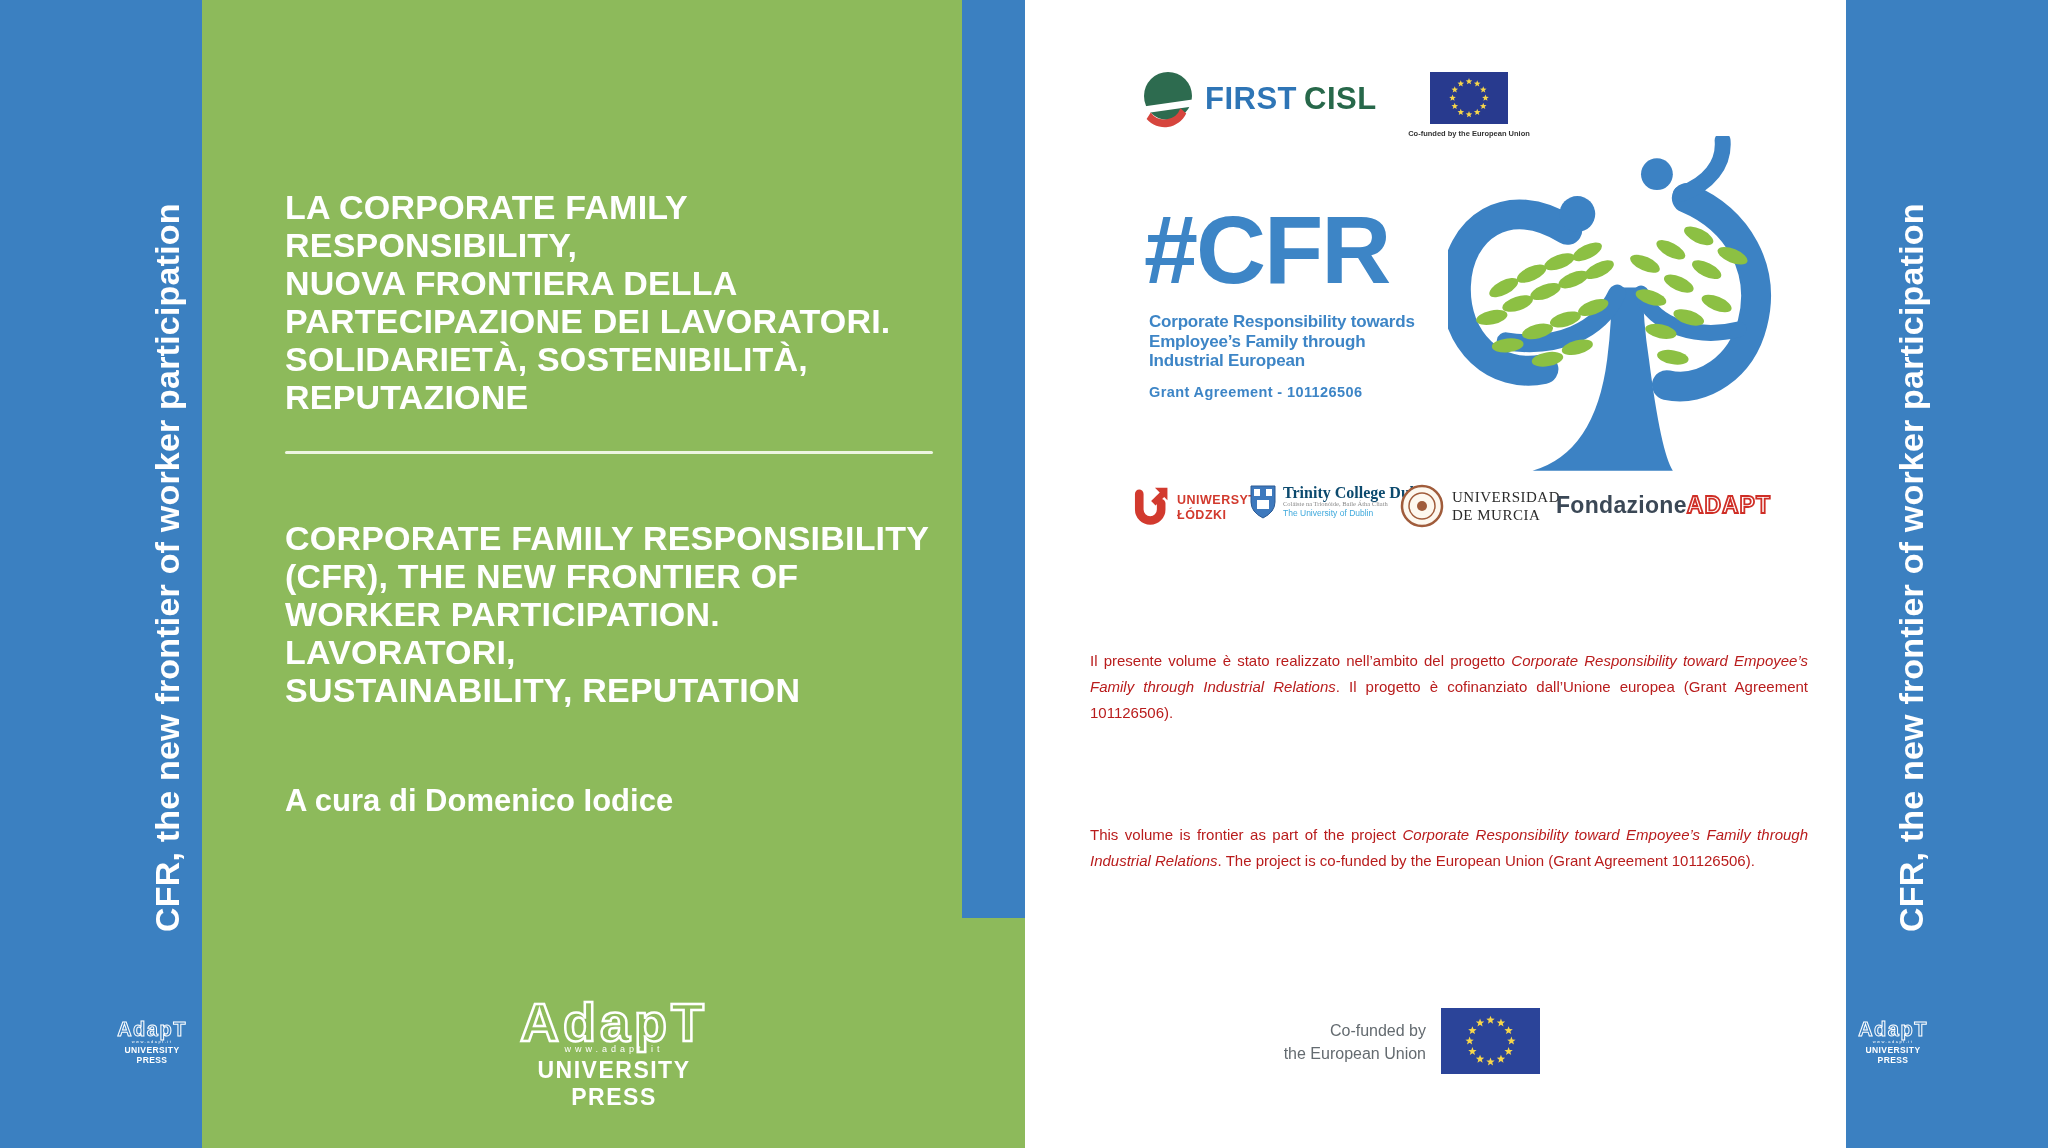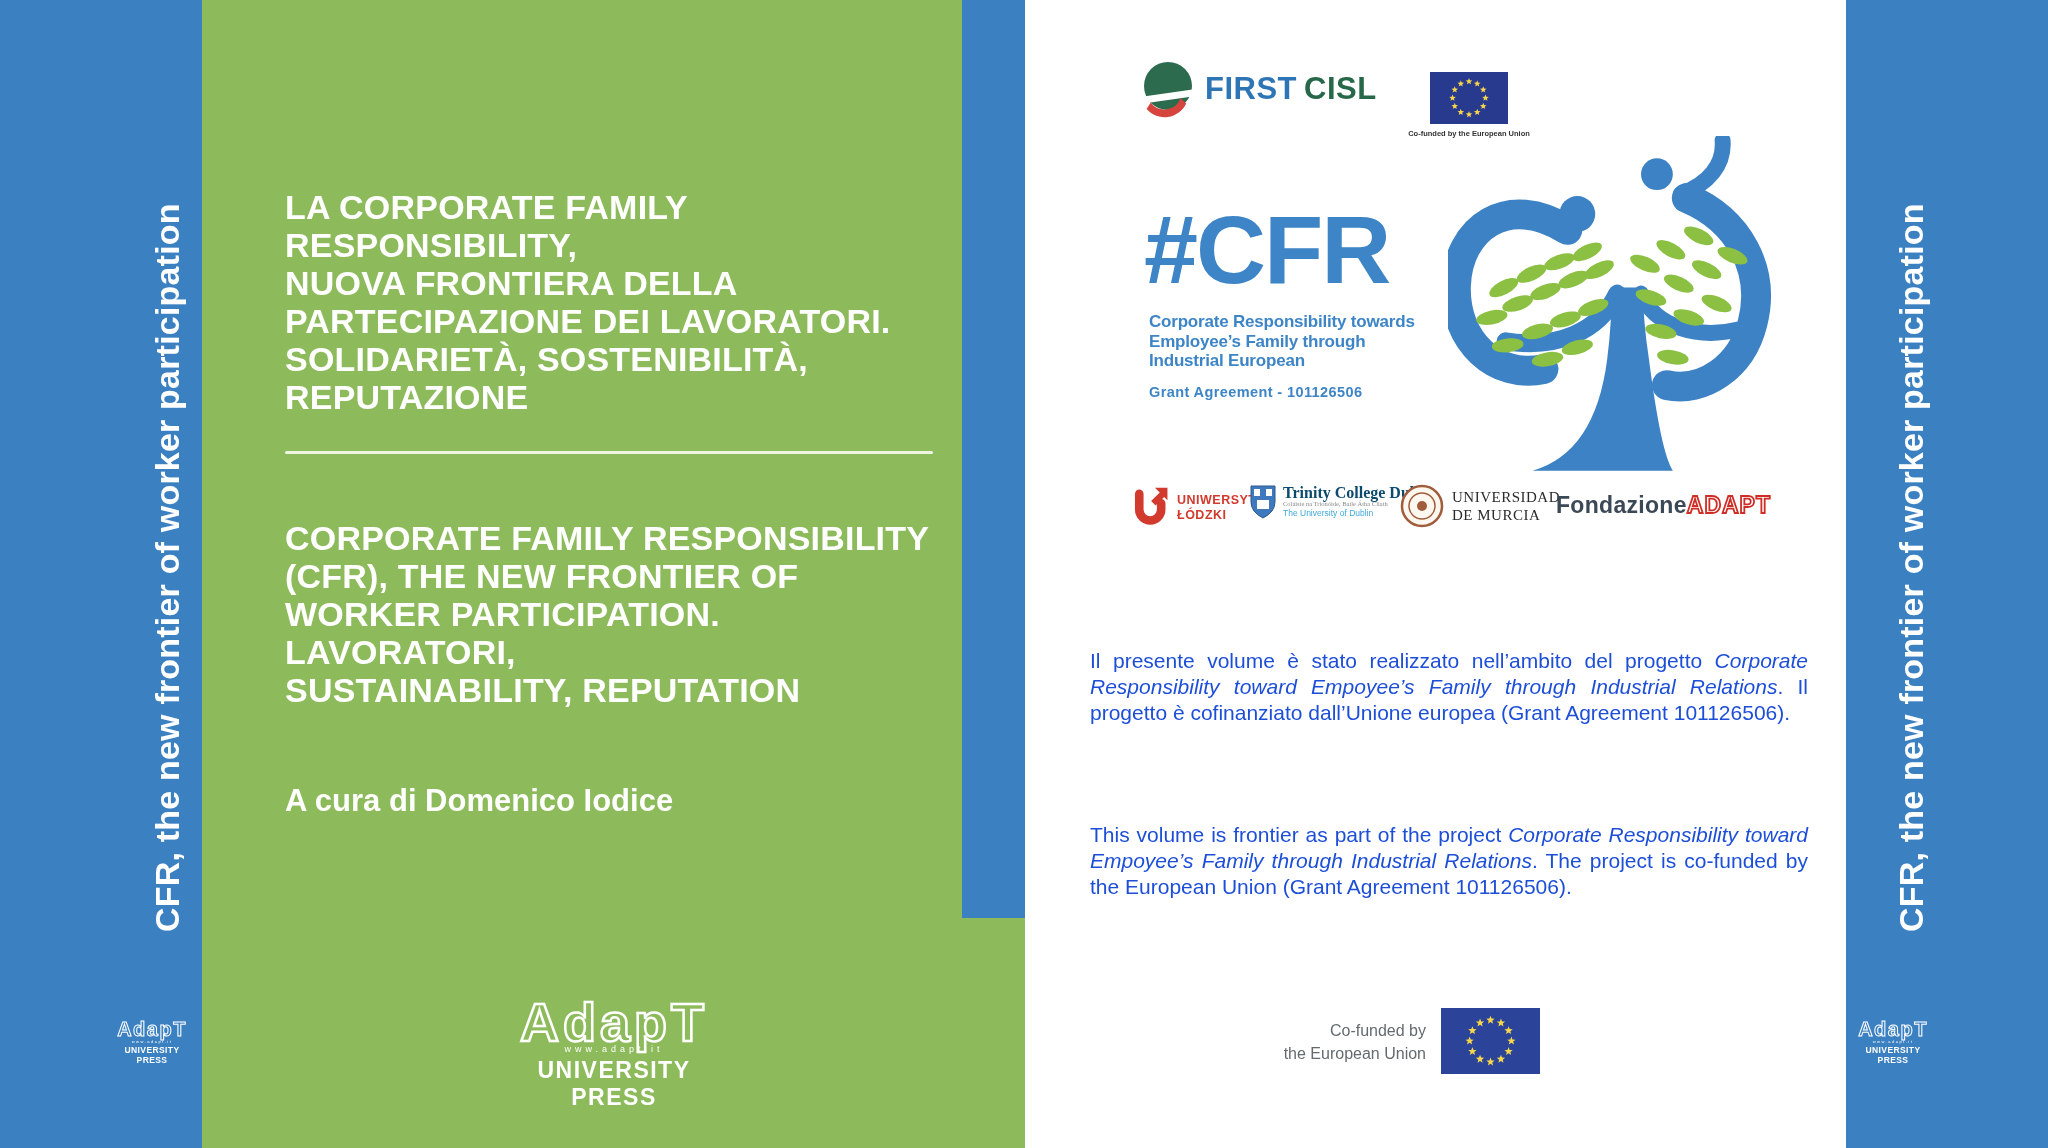--- a/index.html
+++ b/index.html
@@ -34,21 +34,21 @@
 
   
   .title-it{left:285px;top:188px;width:662px;font-size:34px;font-weight:bold;color:#ffffff;
     line-height:38px;white-space:pre-line;letter-spacing:0.2px;}
   .divider-line{left:285px;top:451px;width:648px;height:3px;background:#edf5e1;border-radius:2px;}
   .title-en{left:285px;top:519px;width:662px;font-size:34px;font-weight:bold;color:#ffffff;
     line-height:38px;white-space:pre-line;letter-spacing:0.2px;}
   .author-line{left:285px;top:783px;font-size:31px;font-weight:bold;color:#ffffff;}
 
   
-  .firstcisl{left:1140px;top:60px;display:flex;align-items:center;}
+  .firstcisl{left:1140px;top:70px;display:flex;align-items:center;}
   .firstcisl .txt{font-size:31px;font-weight:800;letter-spacing:0.5px;margin-left:9px;}
   .first-label{color:#2e75b6;}
   .cisl-label{color:#27684a;margin-left:7px;}
   .euflag-top{left:1430px;top:72px;}
   .eu-caption-top{left:1404px;top:129px;width:130px;text-align:center;font-size:7.5px;
     font-weight:bold;color:#333333;}
 
   
   .hashtag{left:1144px;top:194px;font-size:97px;font-weight:800;color:#3d85c6;letter-spacing:-2px;}
   .proj-title{left:1149px;top:312px;font-size:17px;font-weight:bold;color:#3d85c6;
@@ -69,21 +69,21 @@
   .trinity-sub{font-size:8.5px;color:#3fa9dc;line-height:11px;font-family:"Liberation Sans",sans-serif;}
   .murcia{left:1400px;top:484px;justify-content:flex-end;}
   .murcia-label{margin-left:8px;font-family:"Liberation Serif",serif;font-size:15px;
     color:#2b2b2b;line-height:18px;letter-spacing:0.5px;white-space:pre-line;}
   .fondazione{left:1556px;top:492px;display:flex;align-items:baseline;}
   .fondazione-name{font-size:23px;font-weight:bold;color:#3b4856;letter-spacing:0.3px;}
   .fondazione-adapt{font-size:23px;font-weight:800;color:transparent;
     -webkit-text-stroke:1.8px #cf2e26;letter-spacing:1px;}
 
   
-  .para{left:1090px;width:718px;font-size:21px;color:#1d4ed8;text-align:justify;line-height:26px;}
+  .para{left:1090px;width:718px;font-size:15px;color:#b91c1c;text-align:justify;line-height:26px;}
   .para-it{top:648px;}
   .para-en{top:822px;}
   .para .ital{font-style:italic;}
 
   
   .cofunded-text{left:1238px;top:1019px;width:188px;text-align:right;font-size:16px;
     color:#646b70;line-height:23px;white-space:pre-line;}
   .euflag-bottom{left:1441px;top:1008px;}
 </style>
 </head>

